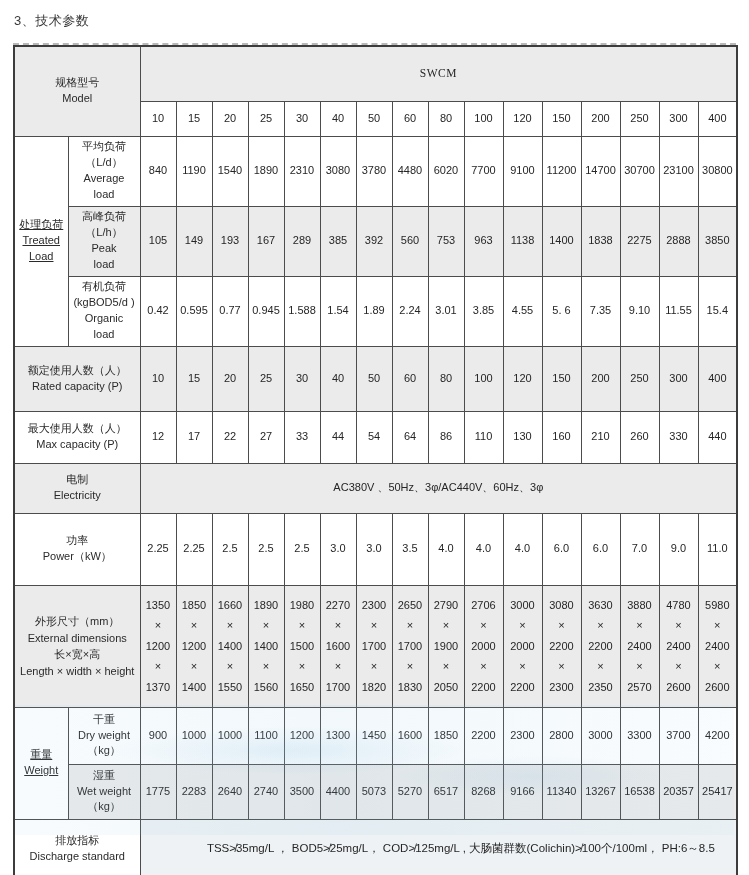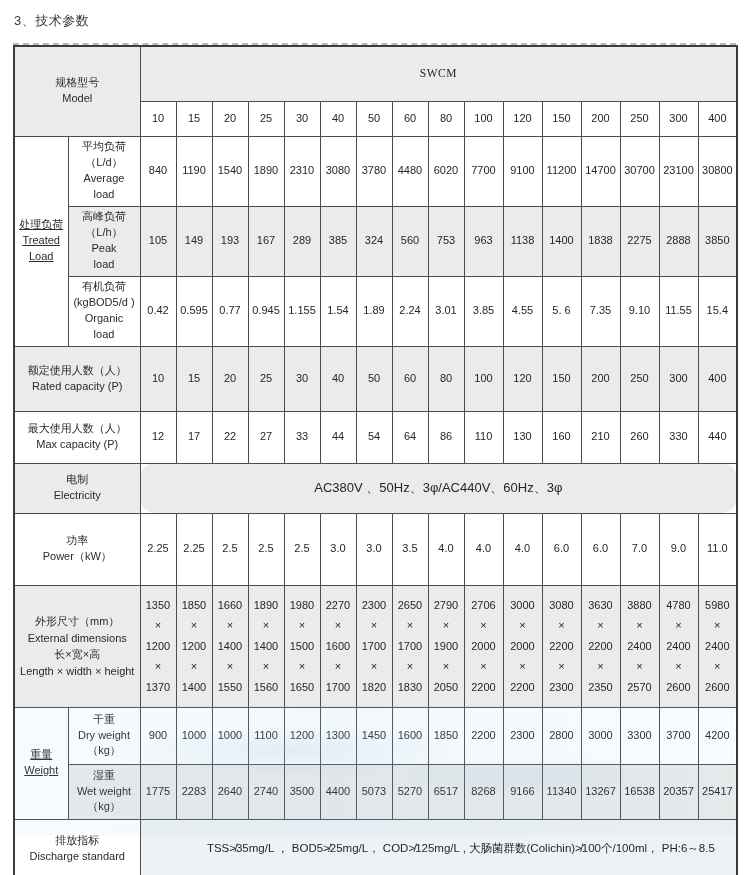--- a/index.html
+++ b/index.html
@@ -27,21 +27,21 @@
     padding:1px 1px;overflow:hidden;
   }
   tr.shade > td{background:#ebebeb;}
   td.lab{font-size:11px;color:#2a2a2a;}
   td.white{background:#ffffff !important;text-decoration:underline;}
   .r-swcm{height:55px}.r-models{height:35px}.r-load{height:70px}
   .r-rated{height:65px}.r-max{height:52px}.r-elec{height:50px}
   .r-power{height:72px}.r-dims{height:122px}.r-dry{height:57px}
   .r-wet{height:55px}.r-disch{height:60px}
   .r-swcm td.brand{font-size:11.5px;letter-spacing:.5px;font-family:Liberation Serif, serif;}
-  .r-elec td.val{font-size:13px;border-radius:15px;}
+  .r-elec td.val{font-size:11px;}
   .r-dims td{line-height:1.85;font-size:11px;}
   .r-dims td.lab{line-height:1.5;}
   .r-disch td.val{background:#eef2f4;font-size:11.5px;padding-left:46px;}
   .watermark{
     position:absolute;left:2px;right:2px;top:660px;height:130px;
     pointer-events:none;z-index:2;
     background:
       radial-gradient(ellipse 260px 34px at 38% 35%, rgba(140,190,220,.18), transparent 70%),
       radial-gradient(ellipse 200px 30px at 72% 55%, rgba(140,190,220,.14), transparent 70%),
       linear-gradient(90deg, rgba(150,200,230,.07), rgba(150,200,230,.13) 45%, rgba(150,200,230,.06));
@@ -129,41 +129,41 @@
         <td class="lab">高峰负荷
 （L/h）
 Peak
 load</td>
       <td>105</td>
           <td>149</td>
           <td>193</td>
           <td>167</td>
           <td>289</td>
           <td>385</td>
-          <td>324</td>
+          <td>392</td>
           <td>560</td>
           <td>753</td>
           <td>963</td>
           <td>1138</td>
           <td>1400</td>
           <td>1838</td>
           <td>2275</td>
           <td>2888</td>
           <td>3850</td>
         </tr>
       <tr class="r-load">
         <td class="lab">有机负荷
 (kgBOD5/d )
 Organic
 load</td>
       <td>0.42</td>
           <td>0.595</td>
           <td>0.77</td>
           <td>0.945</td>
-          <td>1.155</td>
+          <td>1.588</td>
           <td>1.54</td>
           <td>1.89</td>
           <td>2.24</td>
           <td>3.01</td>
           <td>3.85</td>
           <td>4.55</td>
           <td>5. 6</td>
           <td>7.35</td>
           <td>9.10</td>
           <td>11.55</td>

